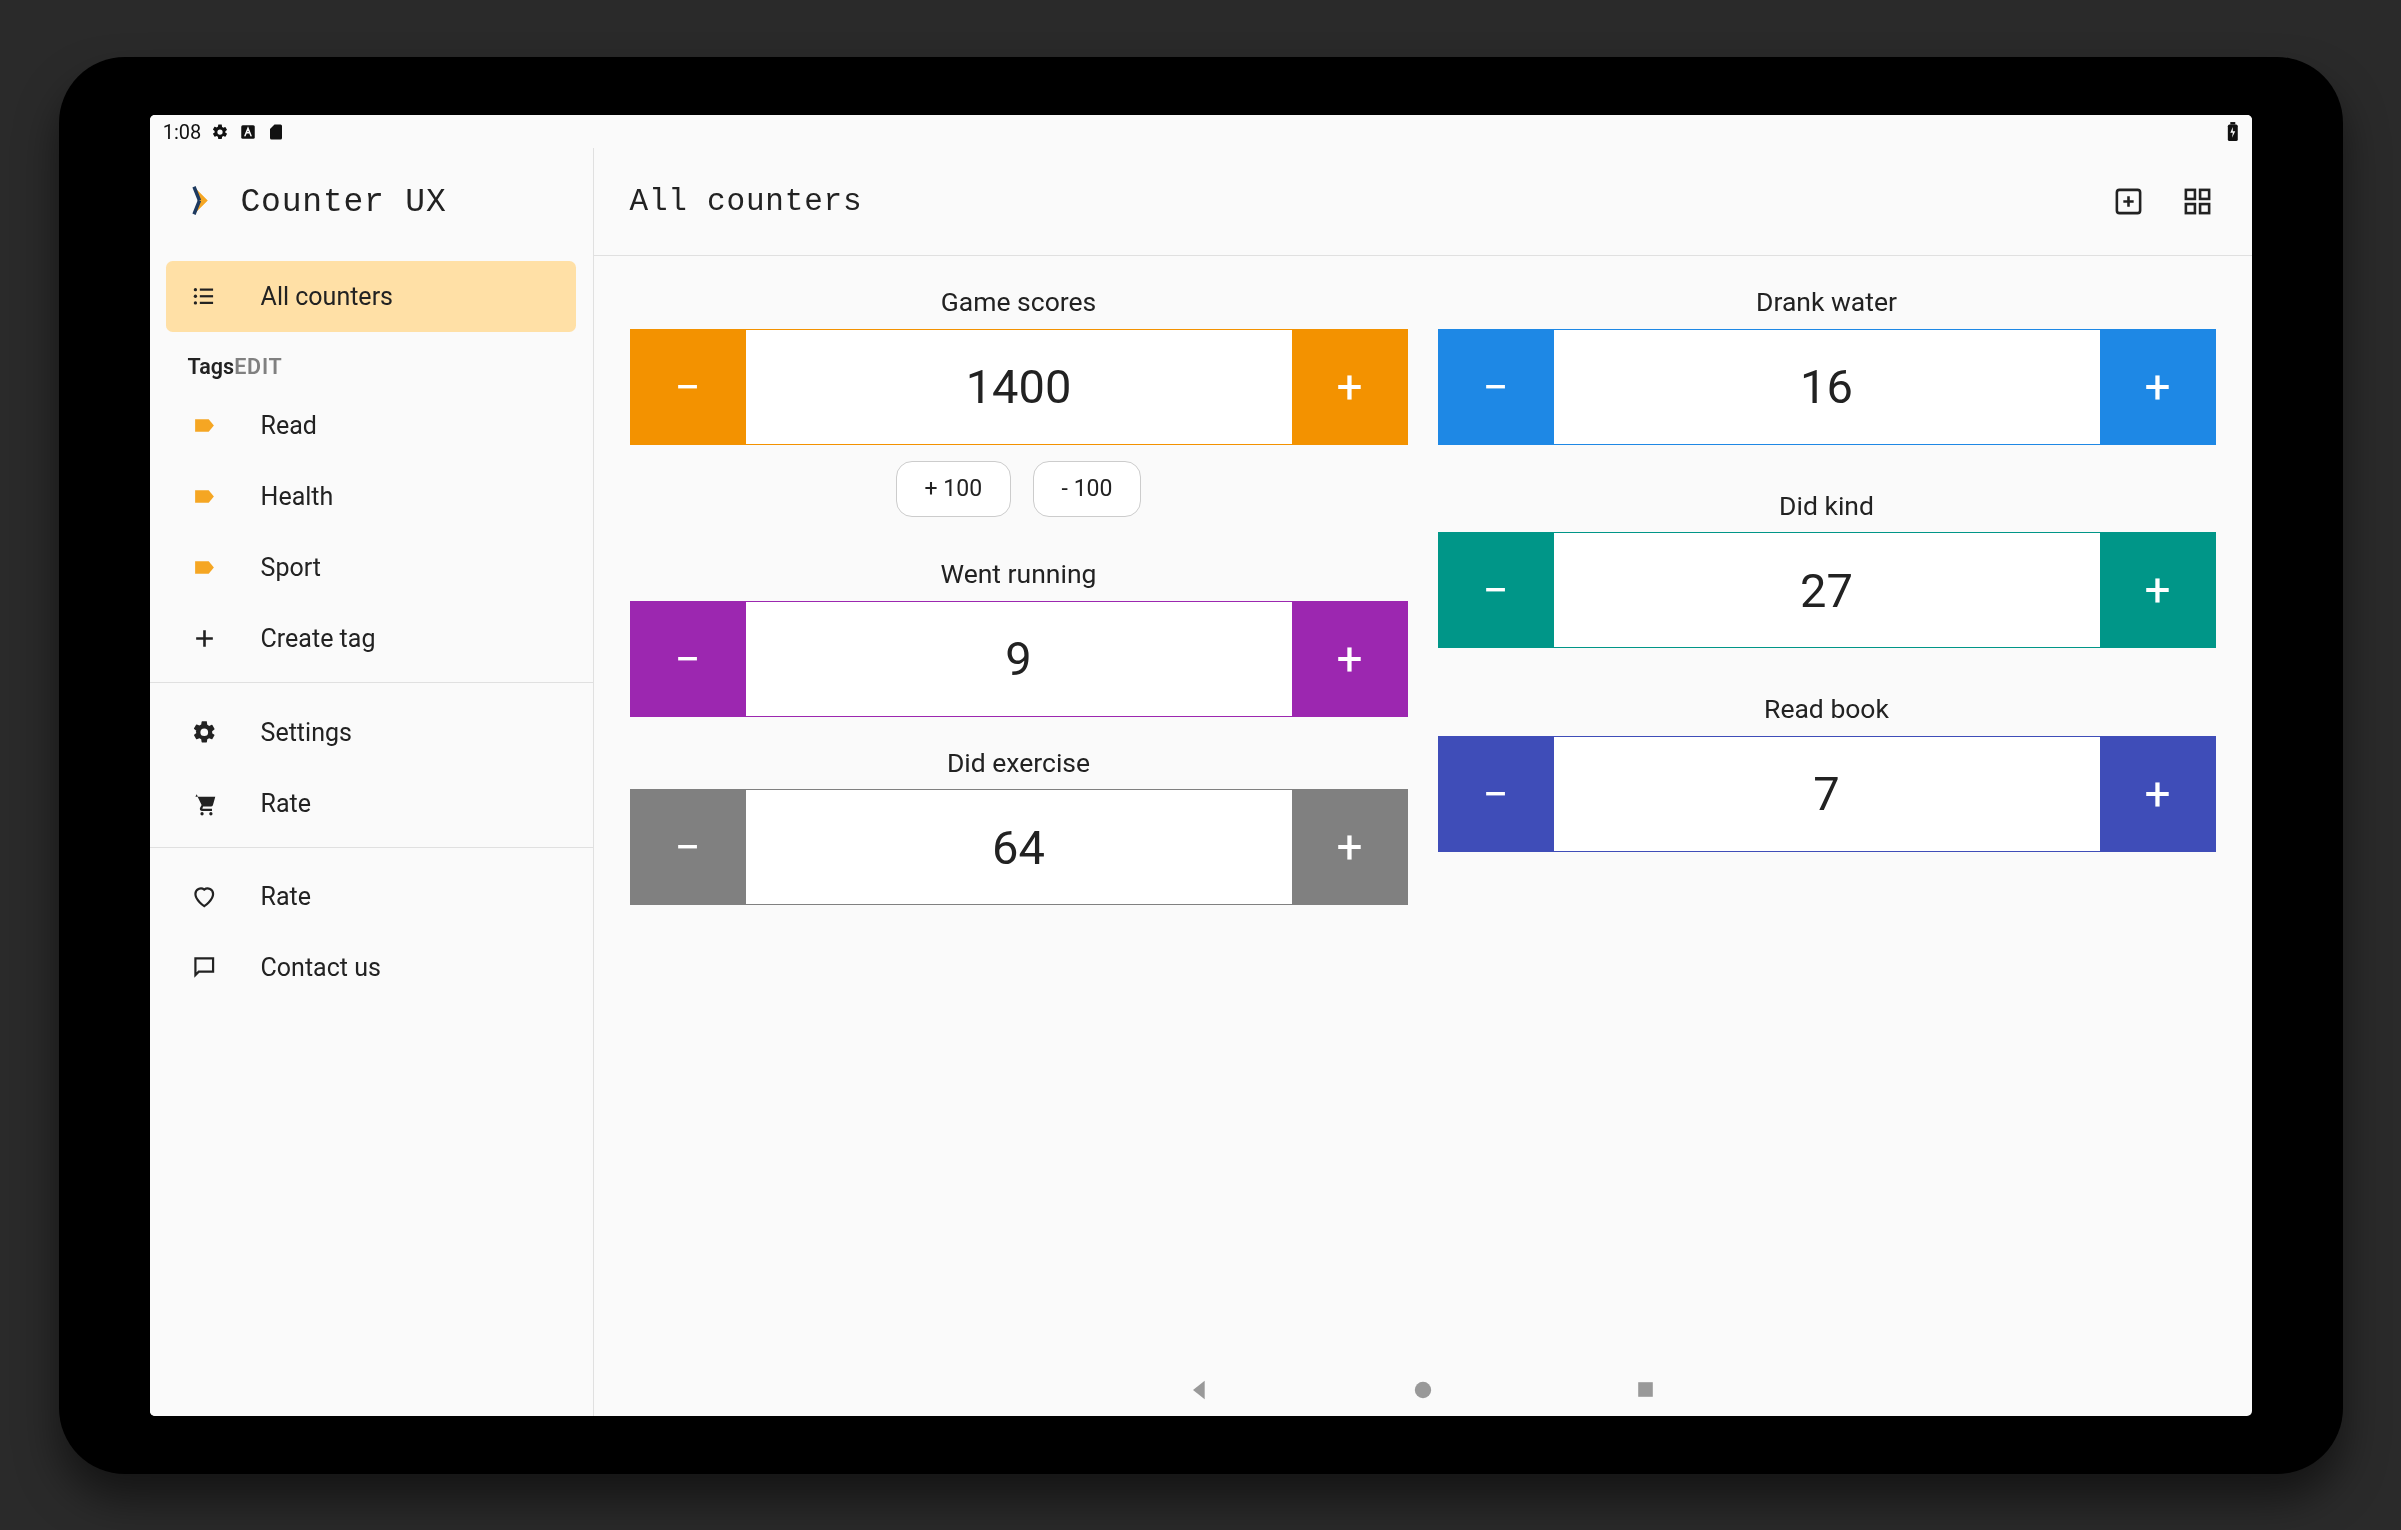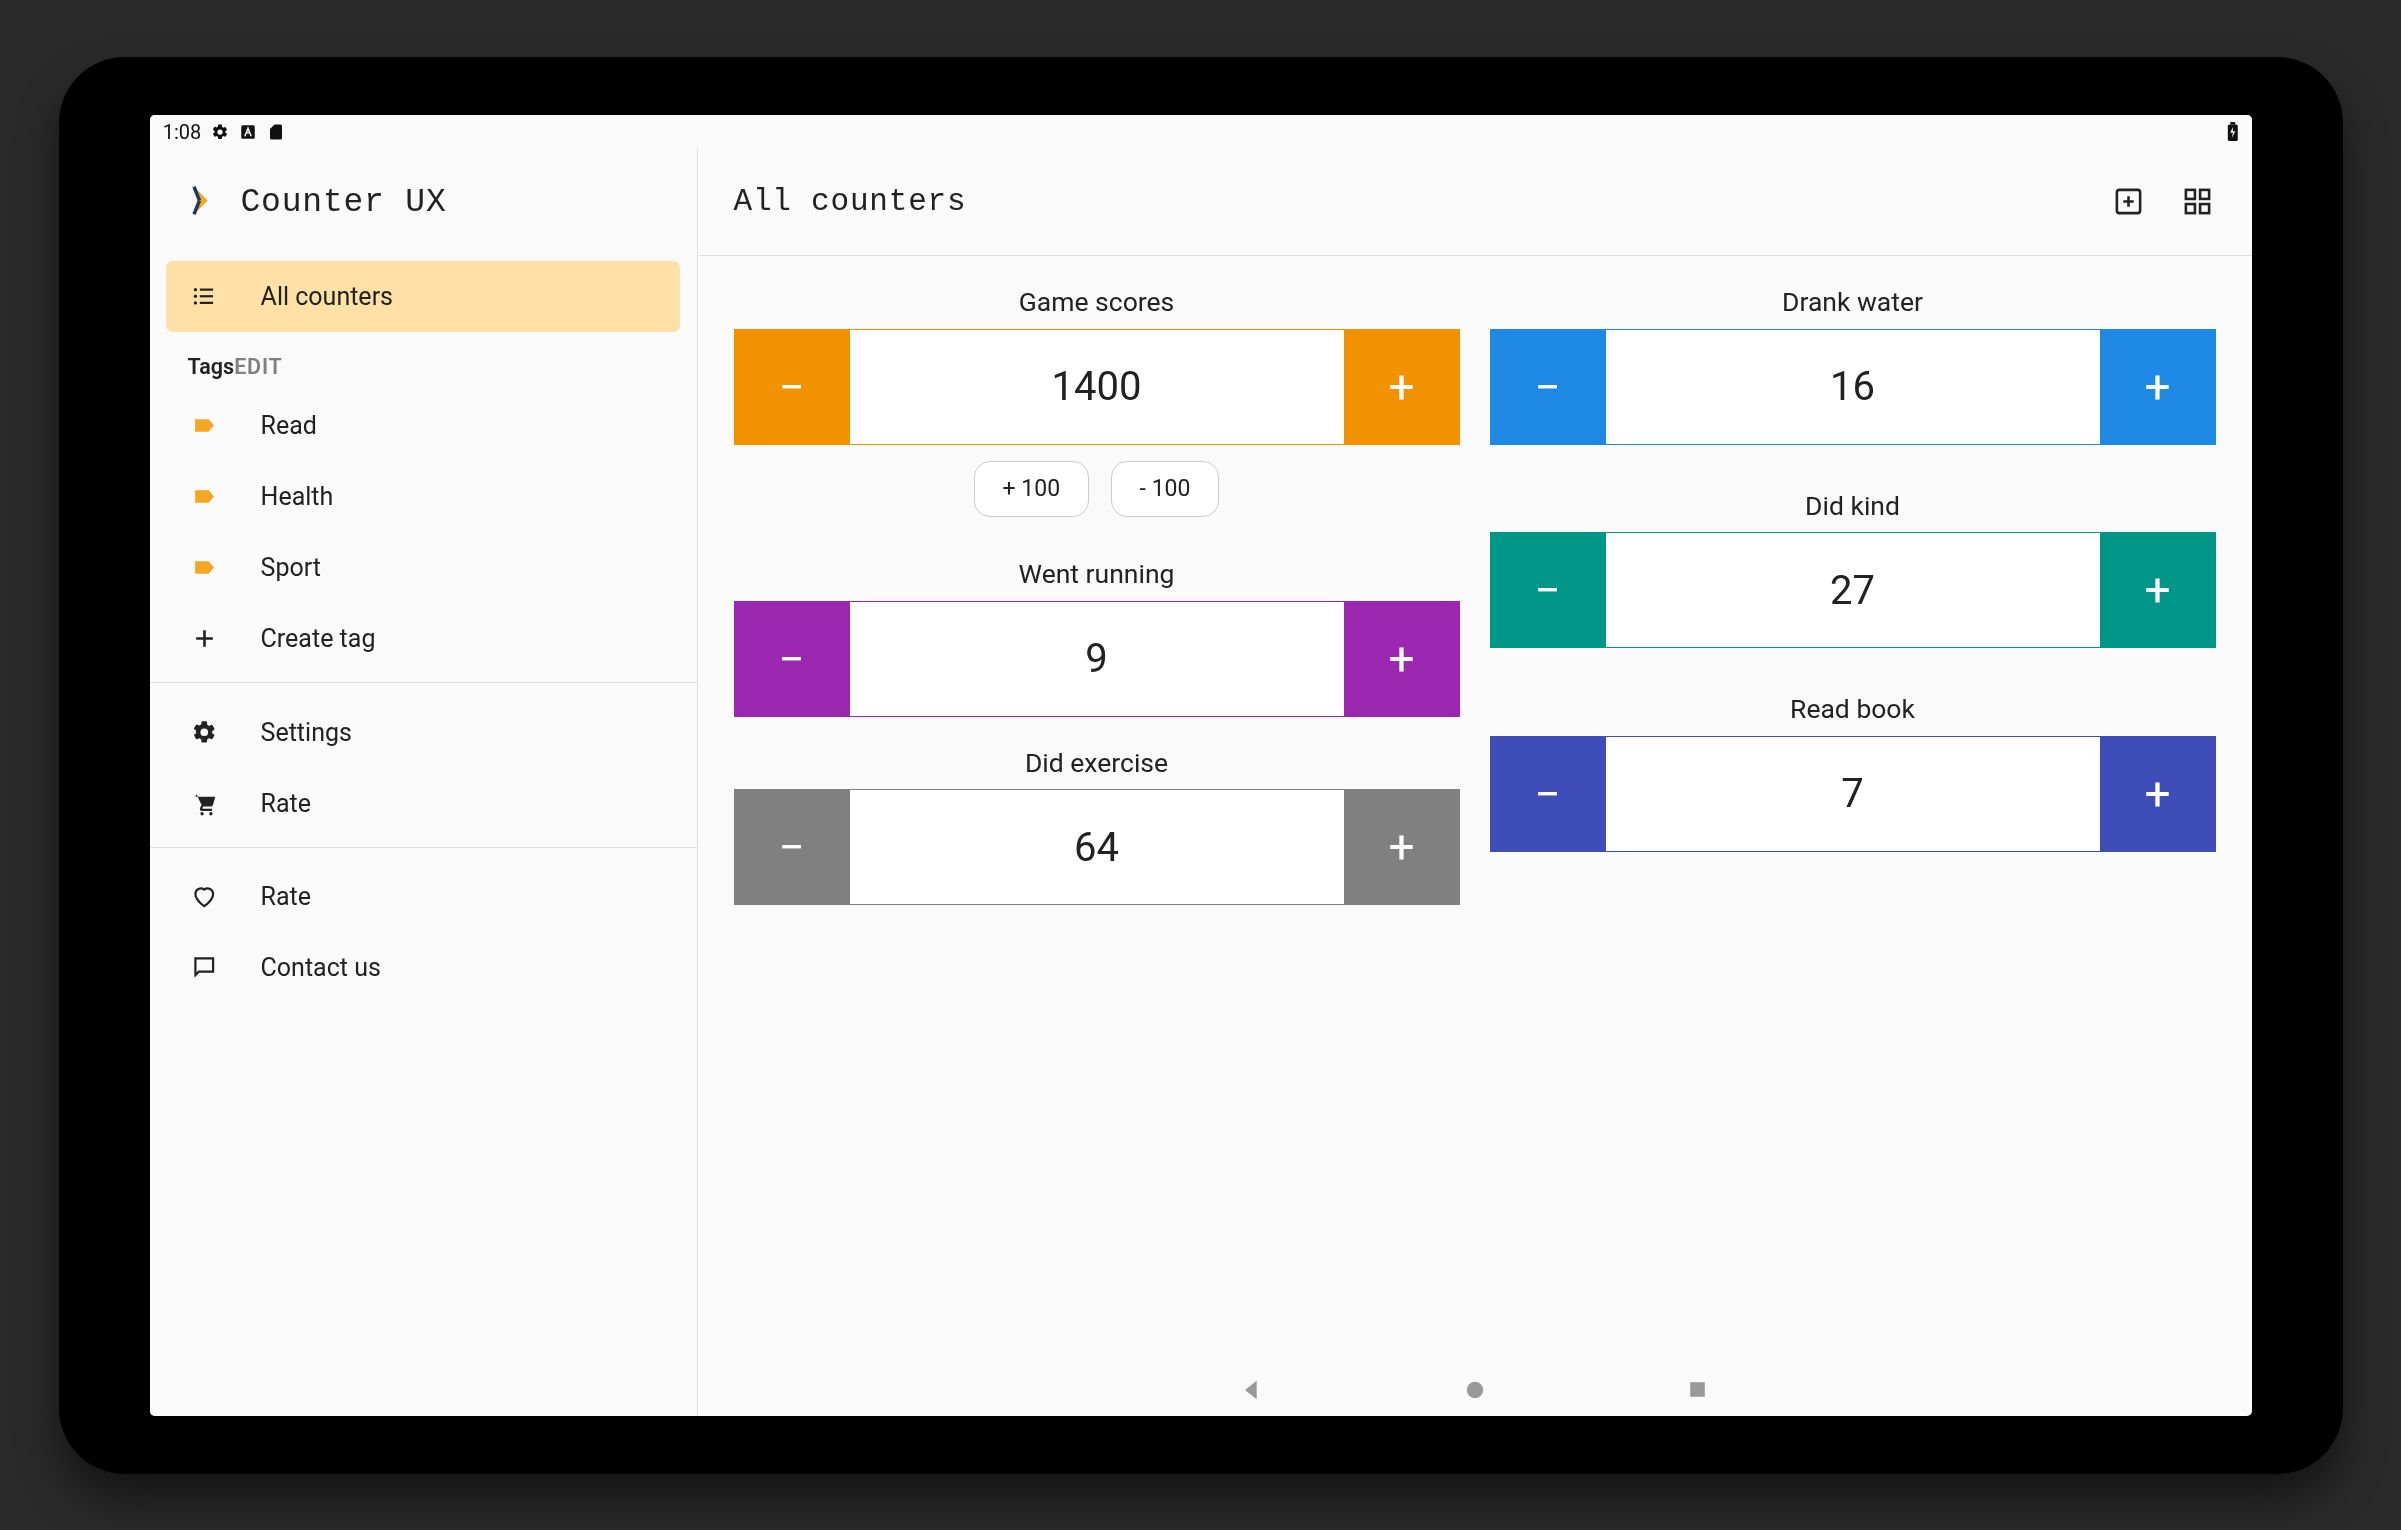--- a/index.html
+++ b/index.html
@@ -50,21 +50,21 @@
 
   
   .app-body {
     flex: 1;
     display: flex;
     min-height: 0;
   }
 
   
   .sidebar {
-    width: 548px;
+    width: 444px;
     border-right: 0.8px solid #e0e0e0;
     background: #fafafa;
     display: flex;
     flex-direction: column;
   }
   .sidebar-header {
     height: 108px;
     display: flex;
     align-items: center;
     padding: 0 33px;
@@ -168,21 +168,21 @@
     user-select: none;
   }
   .counter-value {
     flex: 1;
     background: #fff;
     border-top: 0.8px solid;
     border-bottom: 0.8px solid;
     display: flex;
     align-items: center;
     justify-content: center;
-    font-size: 40px;
+    font-size: 47px;
     color: #222;
   }
   .extra-btns {
     display: flex;
     gap: 21.5px;
     justify-content: center;
     margin: 16.6px 0 26.5px 0;
   }
   .small-btn {
     border: 0.8px solid #ccc;

